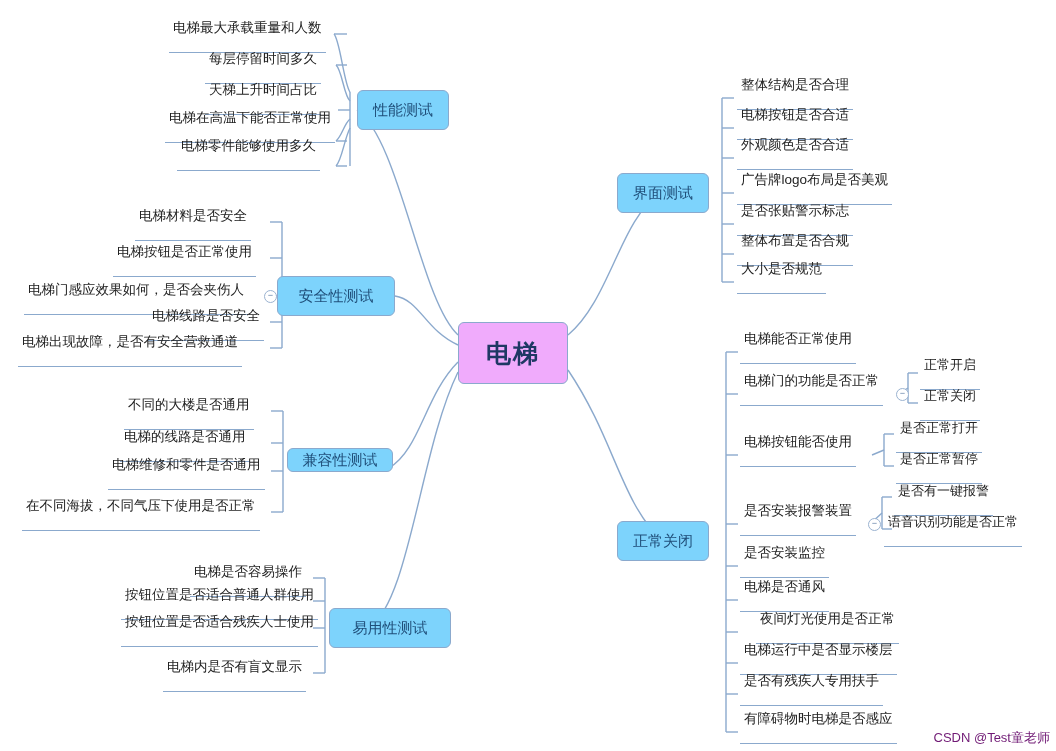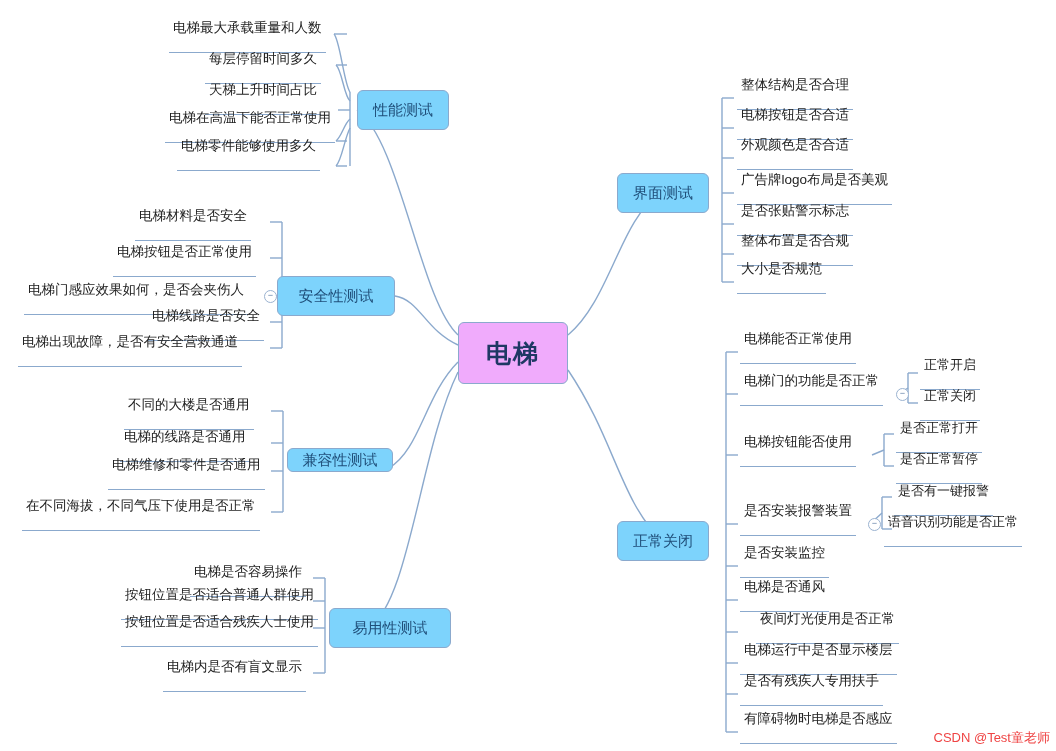--- a/index.html
+++ b/index.html
@@ -40,21 +40,21 @@
   .leaf.sub{font-size:13px;}
 
   
   .toggle{
     position:absolute;width:11px;height:11px;border:1px solid #9bb3d1;
     border-radius:50%;background:#fff;color:#5b7ba4;font-size:9px;
     line-height:9px;text-align:center;
   }
 
   .watermark{
-    position:absolute;right:6px;bottom:4px;color:#ef4444;font-size:13px;
+    position:absolute;right:6px;bottom:4px;color:#701a75;font-size:13px;
   }
 </style>
 </head>
 <body>
 
 <div id="canvas">
 
   <svg class="links" viewBox="0 0 1056 751">
     <g fill="none" stroke="#8ba9cd" stroke-width="1.4">
 

